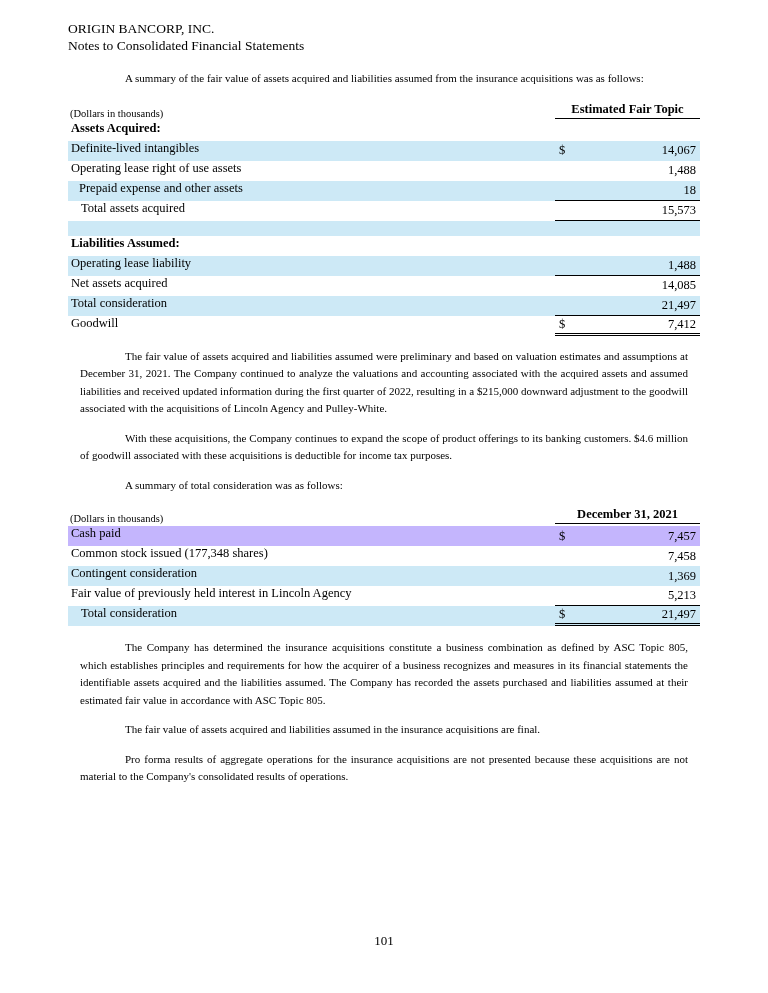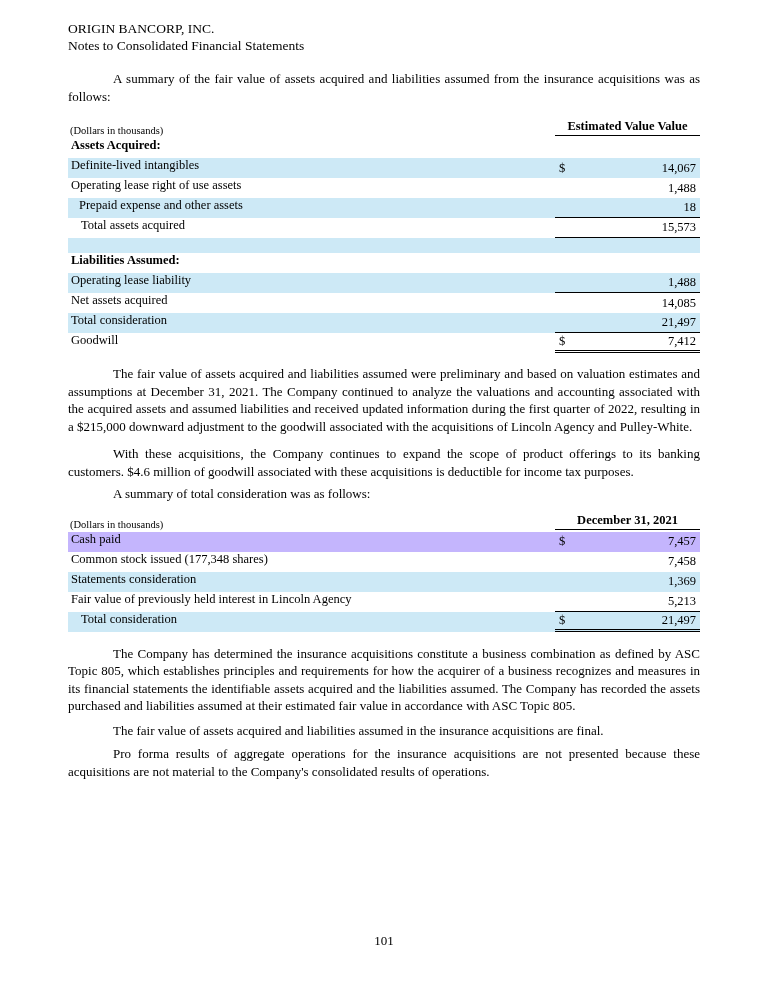--- a/index.html
+++ b/index.html
@@ -15,22 +15,22 @@
   .page { padding: 20px 68px 0 68px; }
 
   .doc-title {
     text-align: left;
     font-weight: normal;
     font-size: 13.5px;
     line-height: 17px;
   }
 
   p.body-text {
-    margin: 0;
-    font-size: 13px;
+    margin: 12px;
+    font-size: 11px;
     line-height: 17.5px;
     text-align: justify;
     text-indent: 45px;
   }
   p.mt-p1 { margin-top: 16px; }
   p.mt-p2 { margin-top: 12px; }
   p.mt-p3 { margin-top: 10px; }
   p.mt-p4 { margin-top: 5px; }
   p.mt-p5 { margin-top: 13px; }
   p.mt-p6 { margin-top: 7px; }
@@ -90,21 +90,21 @@
 <div class="page">
 
   <div class="doc-title">ORIGIN BANCORP, INC.</div>
   <div class="doc-title">Notes to Consolidated Financial Statements</div>
 
   <p class="body-text mt-p1">A summary of the fair value of assets acquired and liabilities assumed from the insurance acquisitions was as follows:</p>
 
   <div class="fin-table first">
     <div class="t-hdr">
       <div class="t-caption">(Dollars in thousands)</div>
-      <div class="t-vhead">Estimated Value Value</div>
+      <div class="t-vhead">Estimated Fair Topic</div>
     </div>
     <div>
         <div class="t-row">
     <div class="t-label bold">Assets Acquired:</div>
     <div class="t-val">
       <div class="t-dollar"></div>
       <div class="t-amount"></div>
     </div>
   </div>
         <div class="t-row shade" style="background: rgb(205, 233, 246);">
@@ -200,21 +200,21 @@
     </div>
   </div>
         <div class="t-row">
     <div class="t-label">Common stock issued (177,348 shares)</div>
     <div class="t-val">
       <div class="t-dollar"></div>
       <div class="t-amount">7,458</div>
     </div>
   </div>
         <div class="t-row shade" style="background: rgb(205, 233, 246);">
-    <div class="t-label">Statements consideration</div>
+    <div class="t-label">Contingent consideration</div>
     <div class="t-val">
       <div class="t-dollar"></div>
       <div class="t-amount">1,369</div>
     </div>
   </div>
         <div class="t-row">
     <div class="t-label">Fair value of previously held interest in Lincoln Agency</div>
     <div class="t-val rule-single">
       <div class="t-dollar"></div>
       <div class="t-amount">5,213</div>

